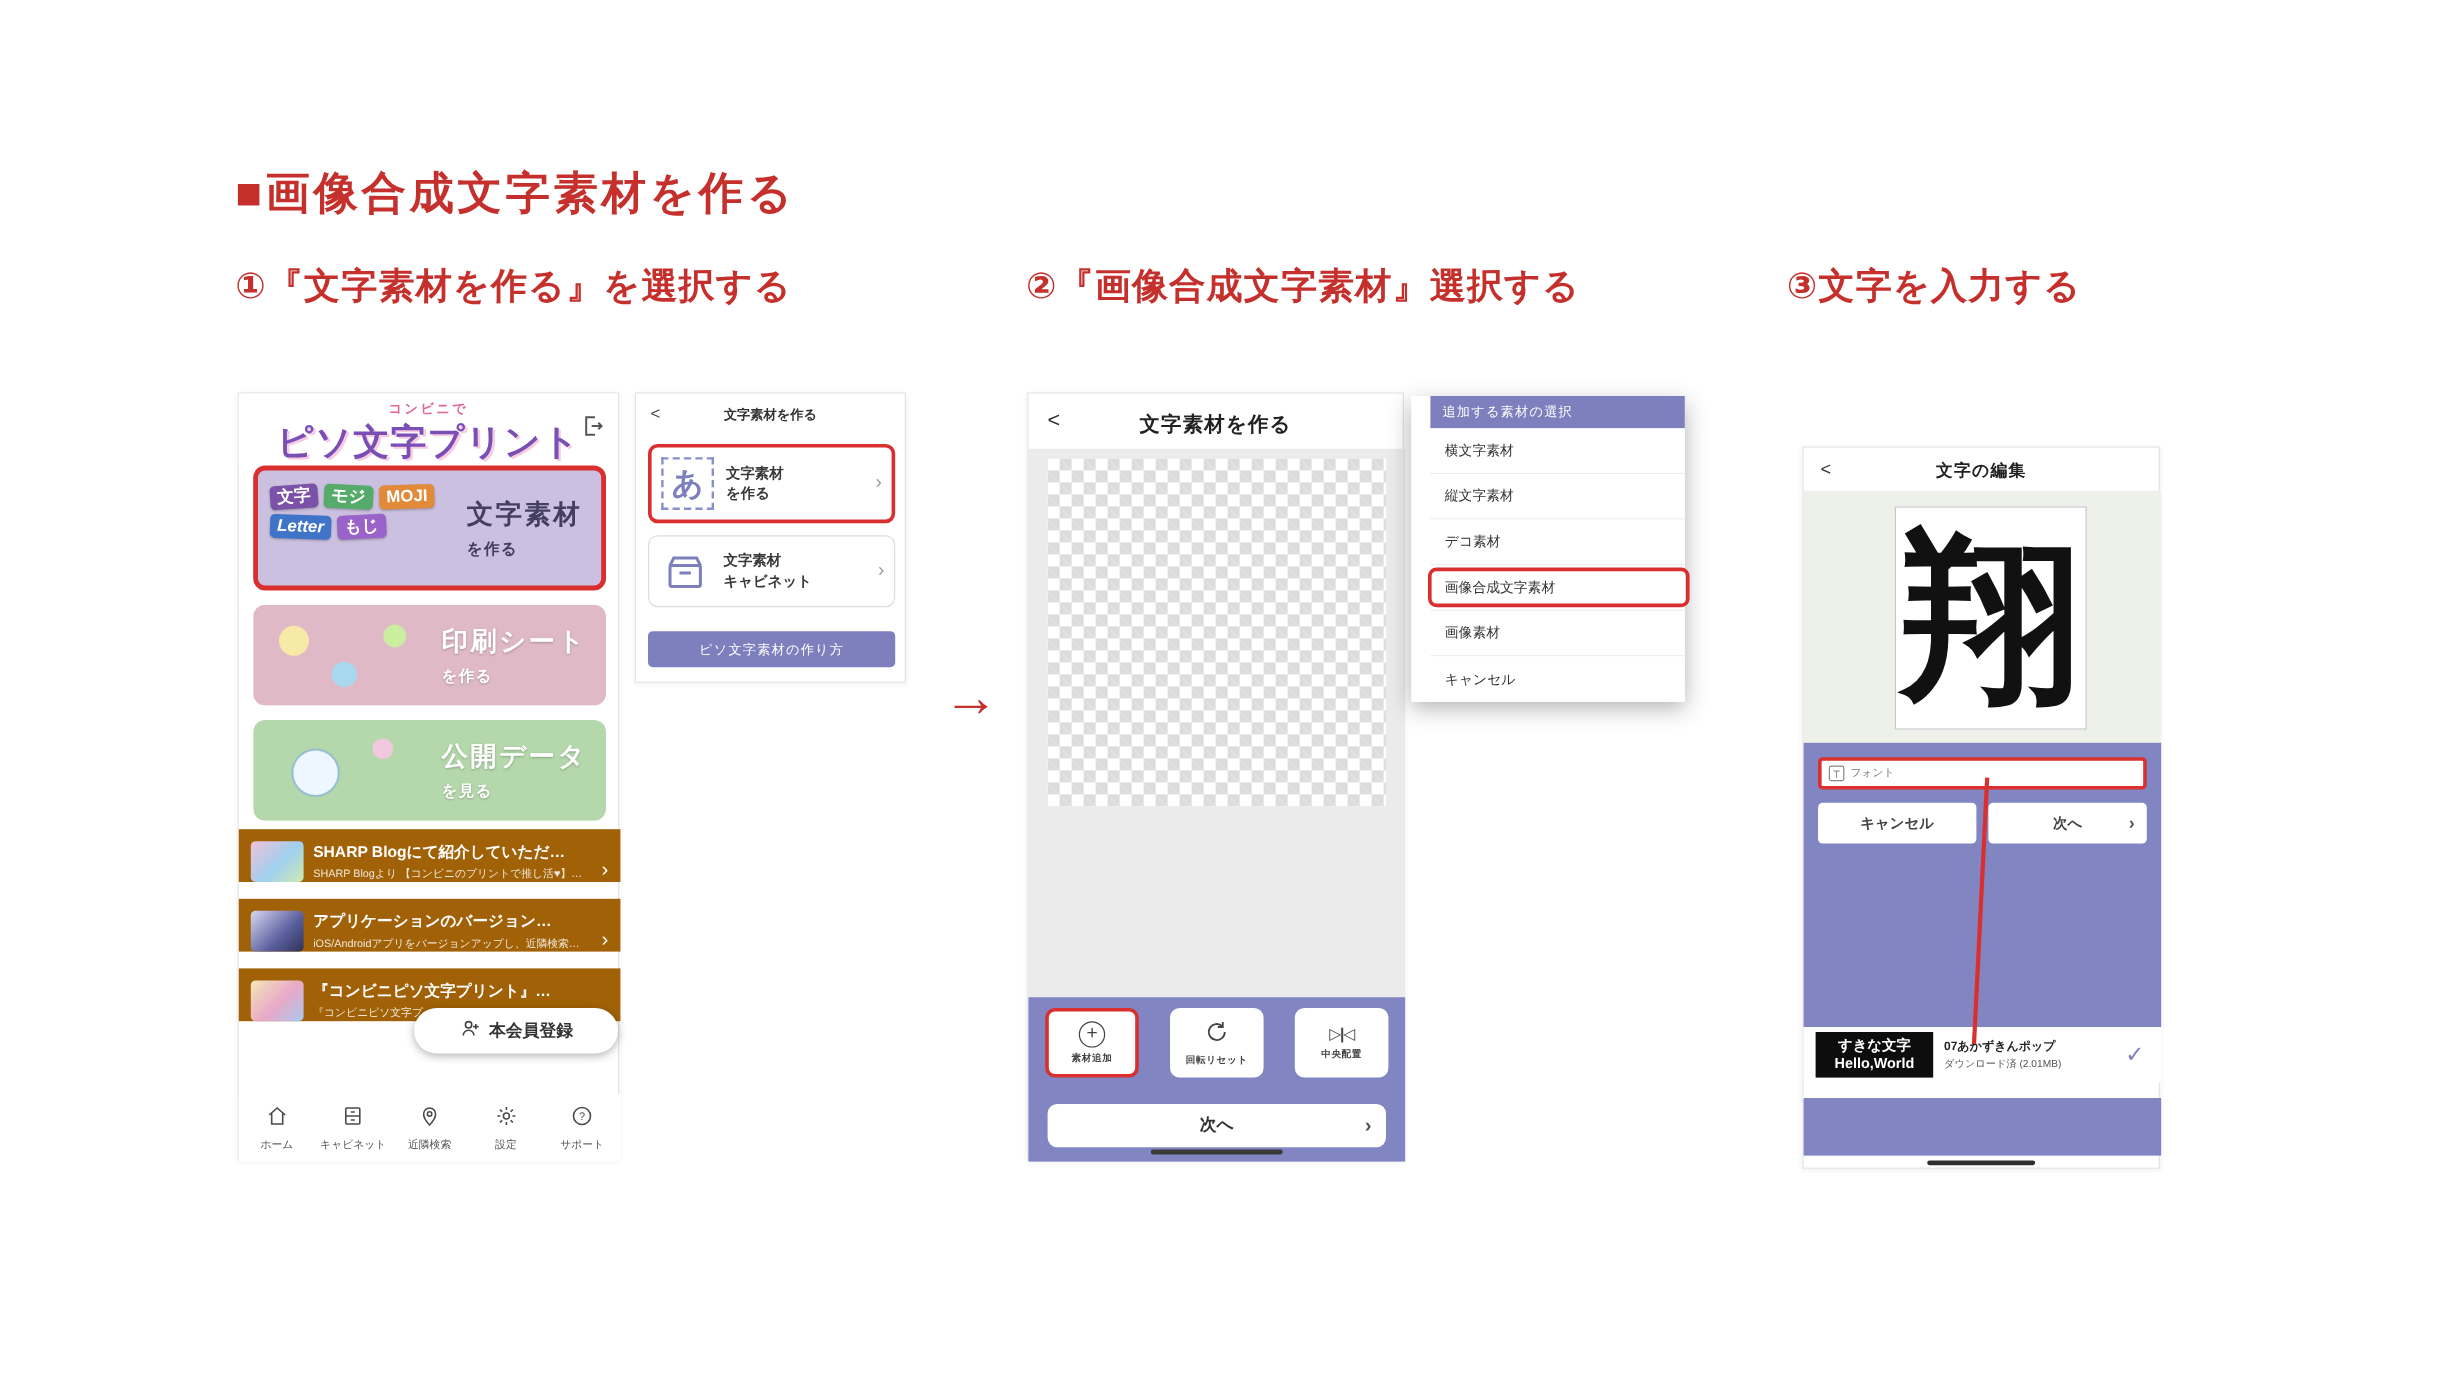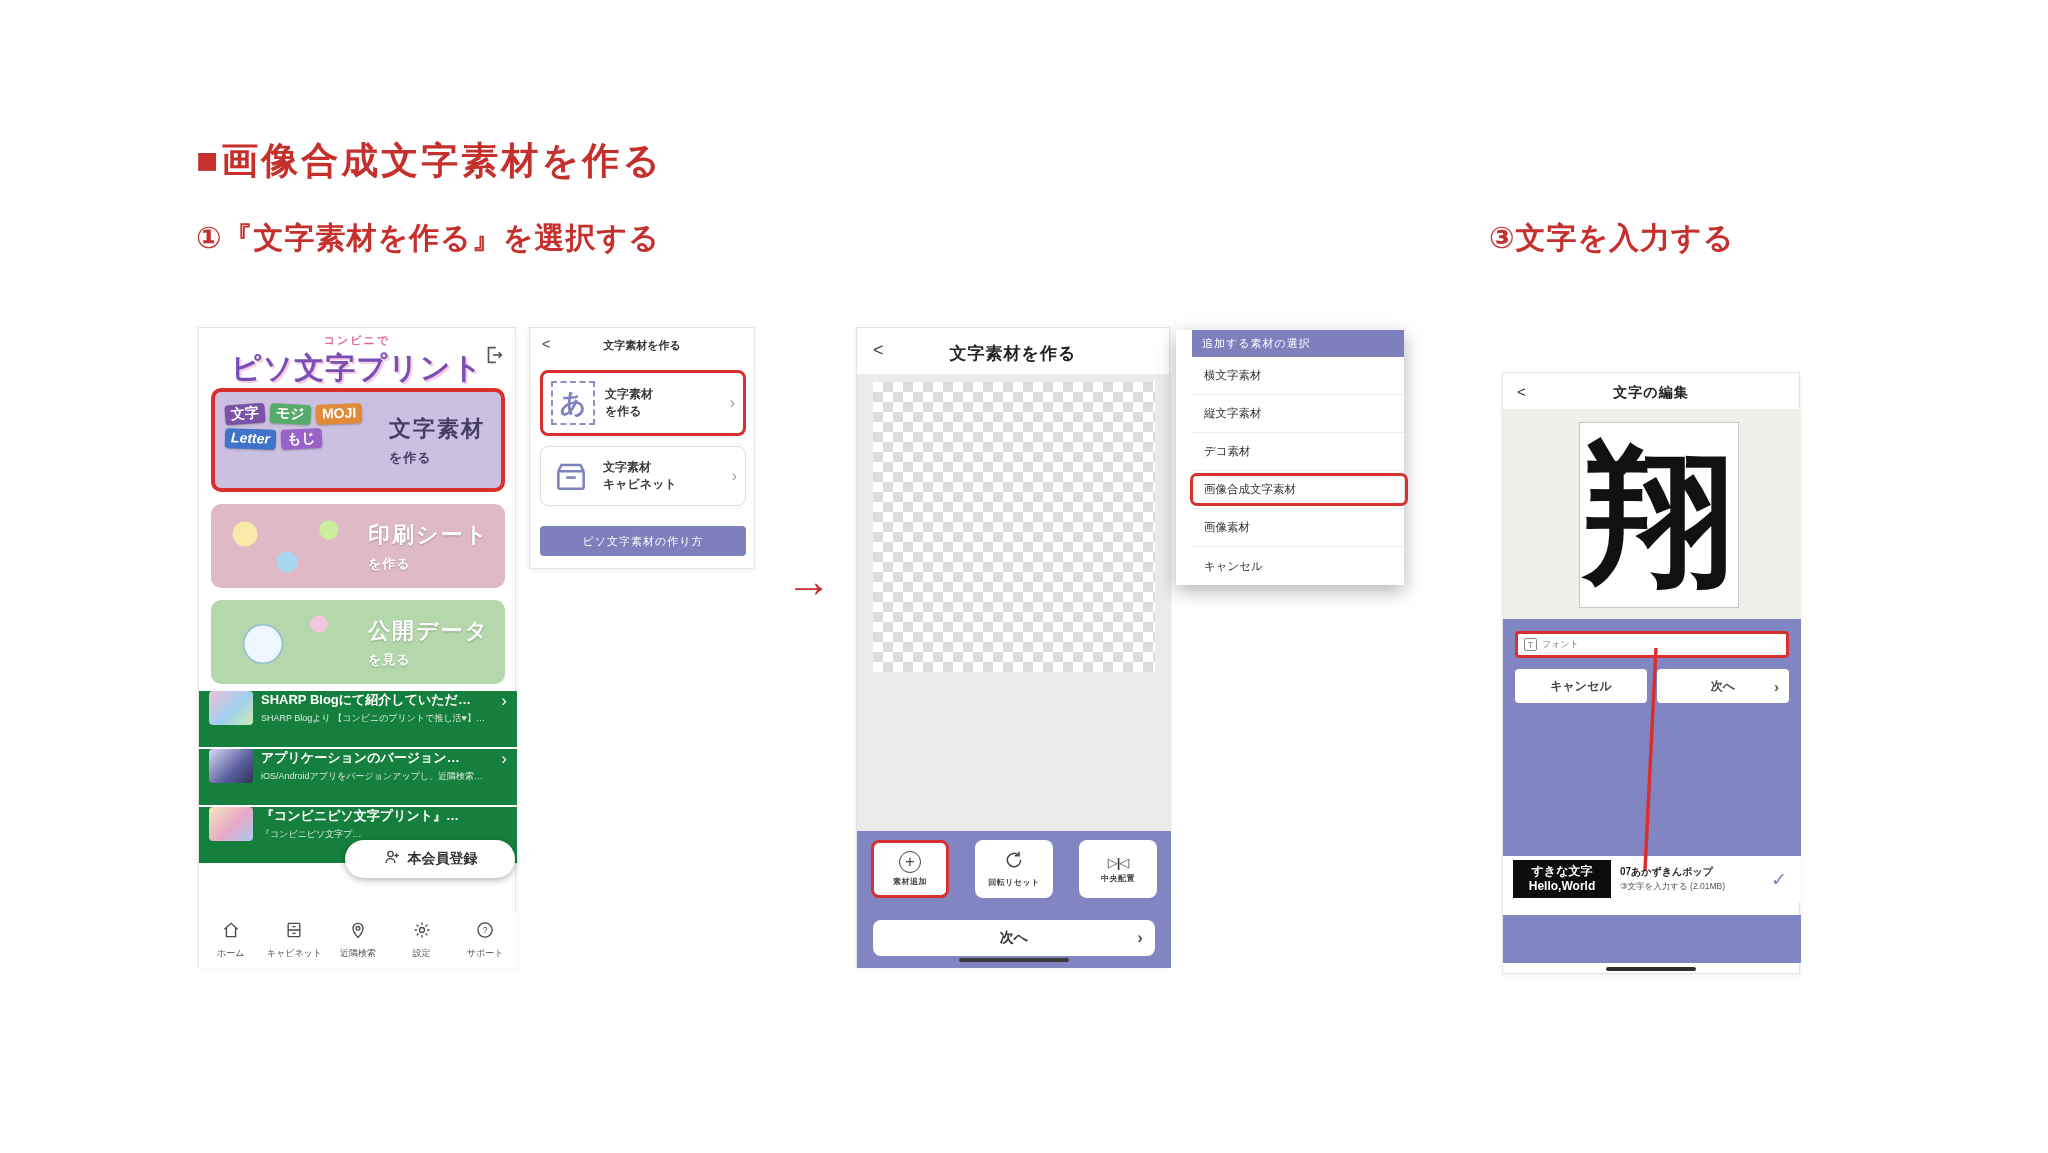--- a/index.html
+++ b/index.html
@@ -40,21 +40,21 @@
   .card1 .card-title, .card1 .card-sub { color: #443e63; }
   .card2 .card-text, .card3 .card-text { color: #fff; text-shadow: 0 1px 2px rgba(0,0,0,.25); }
   .stickers { position: absolute; left: 10px; top: 12px; width: 158px; display: flex; flex-wrap: wrap; gap: 5px; }
   .sticker { display: inline-block; padding: 1px 6px; border-radius: 4px; color: #fff; font-size: 14px; font-weight: 800; box-shadow: 0 1px 2px rgba(0,0,0,.25); }
   .st0 { background: #7b52a8; transform: rotate(-4deg); }
   .st1 { background: #56ab6b; transform: rotate(3deg); }
   .st2 { background: #e08a3a; transform: rotate(-2deg); }
   .st3 { background: #3f74c9; transform: rotate(2deg); font-style: italic; }
   .st4 { background: #9a63c9; transform: rotate(-3deg); }
 
-  .news-item { position: absolute; left: 0; width: 318px; height: 56px; background: #15803d; display: flex; align-items: flex-start; gap: 8px; padding: 0 10px; }
+  .news-item { position: absolute; left: 0; width: 318px; height: 44px; background: #a16207; display: flex; align-items: flex-end; gap: 8px; padding: 0 10px; }
   .news1 { top: 363px; } .news2 { top: 421px; } .news3 { top: 479px; }
   .news-thumb { width: 44px; height: 34px; border-radius: 4px; flex: none; }
   .nt1 { background: linear-gradient(135deg, #f0c0d8, #9fd0ef 55%, #cfeab0); }
   .nt2 { background: linear-gradient(135deg, #d8d8f2, #5a5f9e 60%, #2f3358); }
   .nt3 { background: linear-gradient(135deg, #f5e6b8, #e8a9c8 55%, #a8c9ef); }
   .news-body { flex: 1; min-width: 0; }
   .news-title { color: #fff; font-size: 13px; font-weight: 700; white-space: nowrap; overflow: hidden; }
   .news-sub { color: rgba(255,255,255,.85); font-size: 9px; margin-top: 3px; white-space: nowrap; overflow: hidden; }
   .news-chev { color: #fff; font-size: 17px; flex: none; }
 
@@ -144,20 +144,21 @@
 
   .overlay-svg { position: absolute; left: 0; top: 0; width: 2048px; height: 1153px; pointer-events: none; z-index: 6; }
 </style>
 </head>
 <body>
 
 <div class="page">
 
   <div class="tut-title">■画像合成文字素材を作る</div>
   <div class="tut-step step1">①『文字素材を作る』を選択する</div>
+  <div class="tut-step step2">②『画像合成文字素材』選択する</div>
   <div class="tut-step step3">③文字を入力する</div>
   <div class="flow-arrow">→</div>
 
   <div class="phone phone1">
     <div class="p1-header">
       <div class="p1-logo">
         <div class="p1-logo-top">コンビニで</div>
         <div class="p1-logo-main">ピソ文字プリント</div>
       </div>
       <span class="p1-exit">
@@ -396,21 +397,21 @@
       </div>
     </div>
 
     <div class="font-item">
       <div class="font-sample">
         <span class="fs-line">すきな文字</span>
         <span class="fs-line">Hello,World</span>
       </div>
       <div class="font-info">
         <div class="font-name">07あかずきんポップ</div>
-        <div class="font-status">③文字を入力する (2.01MB)</div>
+        <div class="font-status">ダウンロード済 (2.01MB)</div>
       </div>
       <span class="font-check">✓</span>
     </div>
 
     <div class="p4-footer"></div>
     <div class="home-indicator p4-ind"></div>
   </div>
 
   <svg class="overlay-svg">
     <line x1="1656" y1="648" x2="1645" y2="870" stroke="#d92f2f" stroke-width="3.5"></line>

